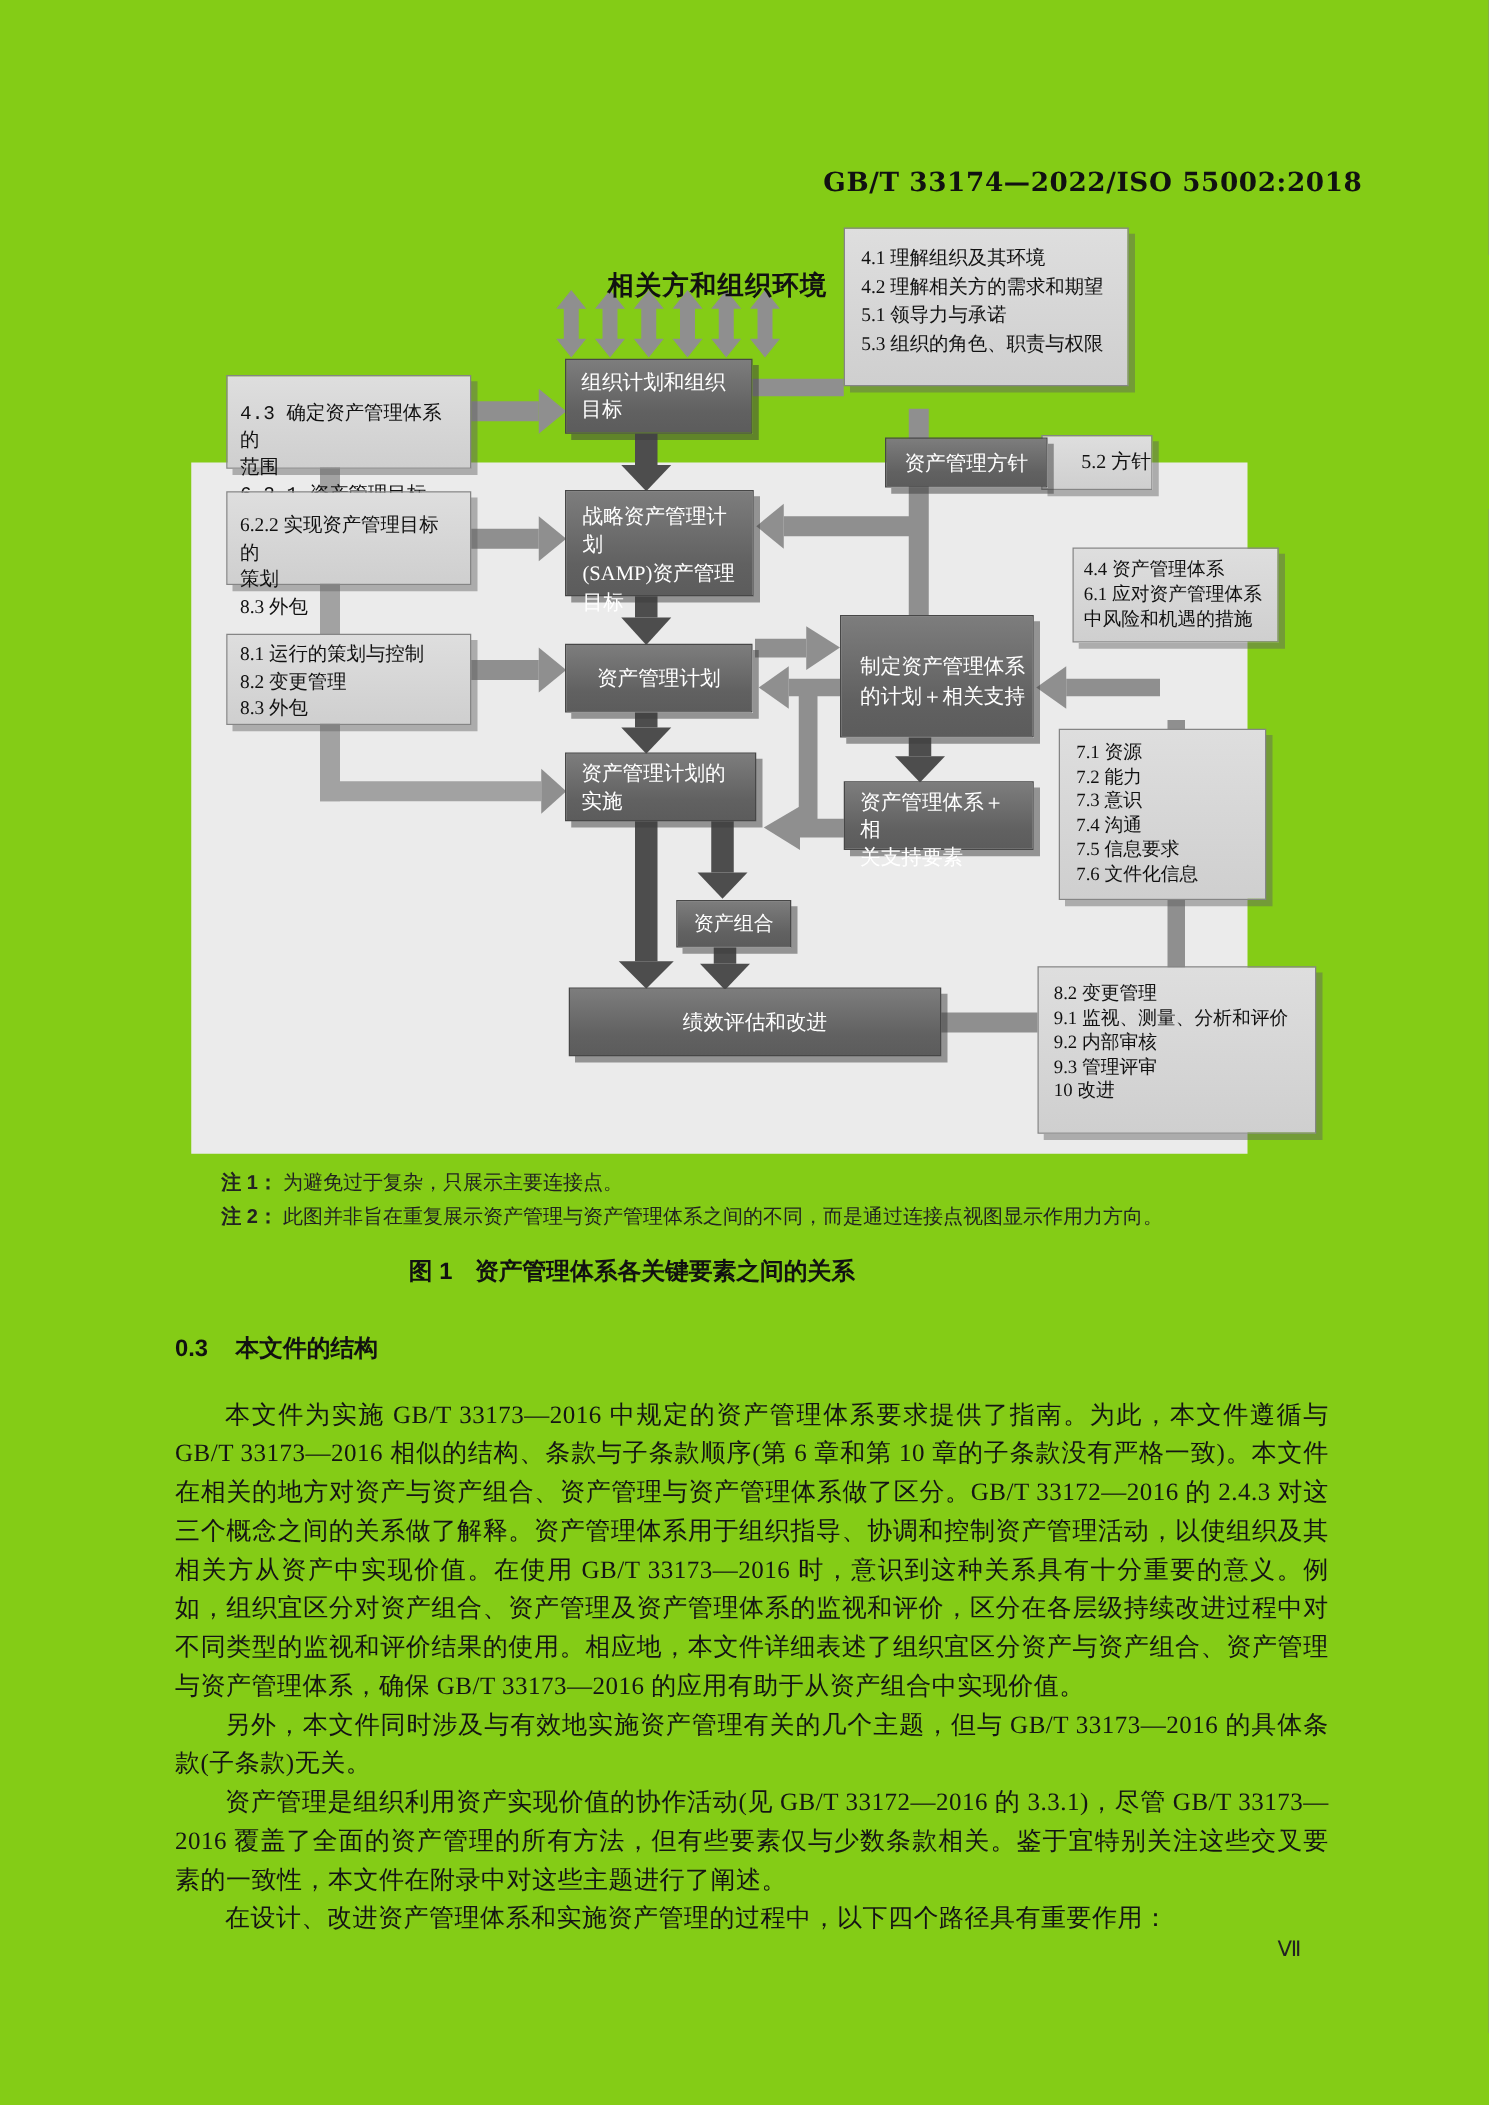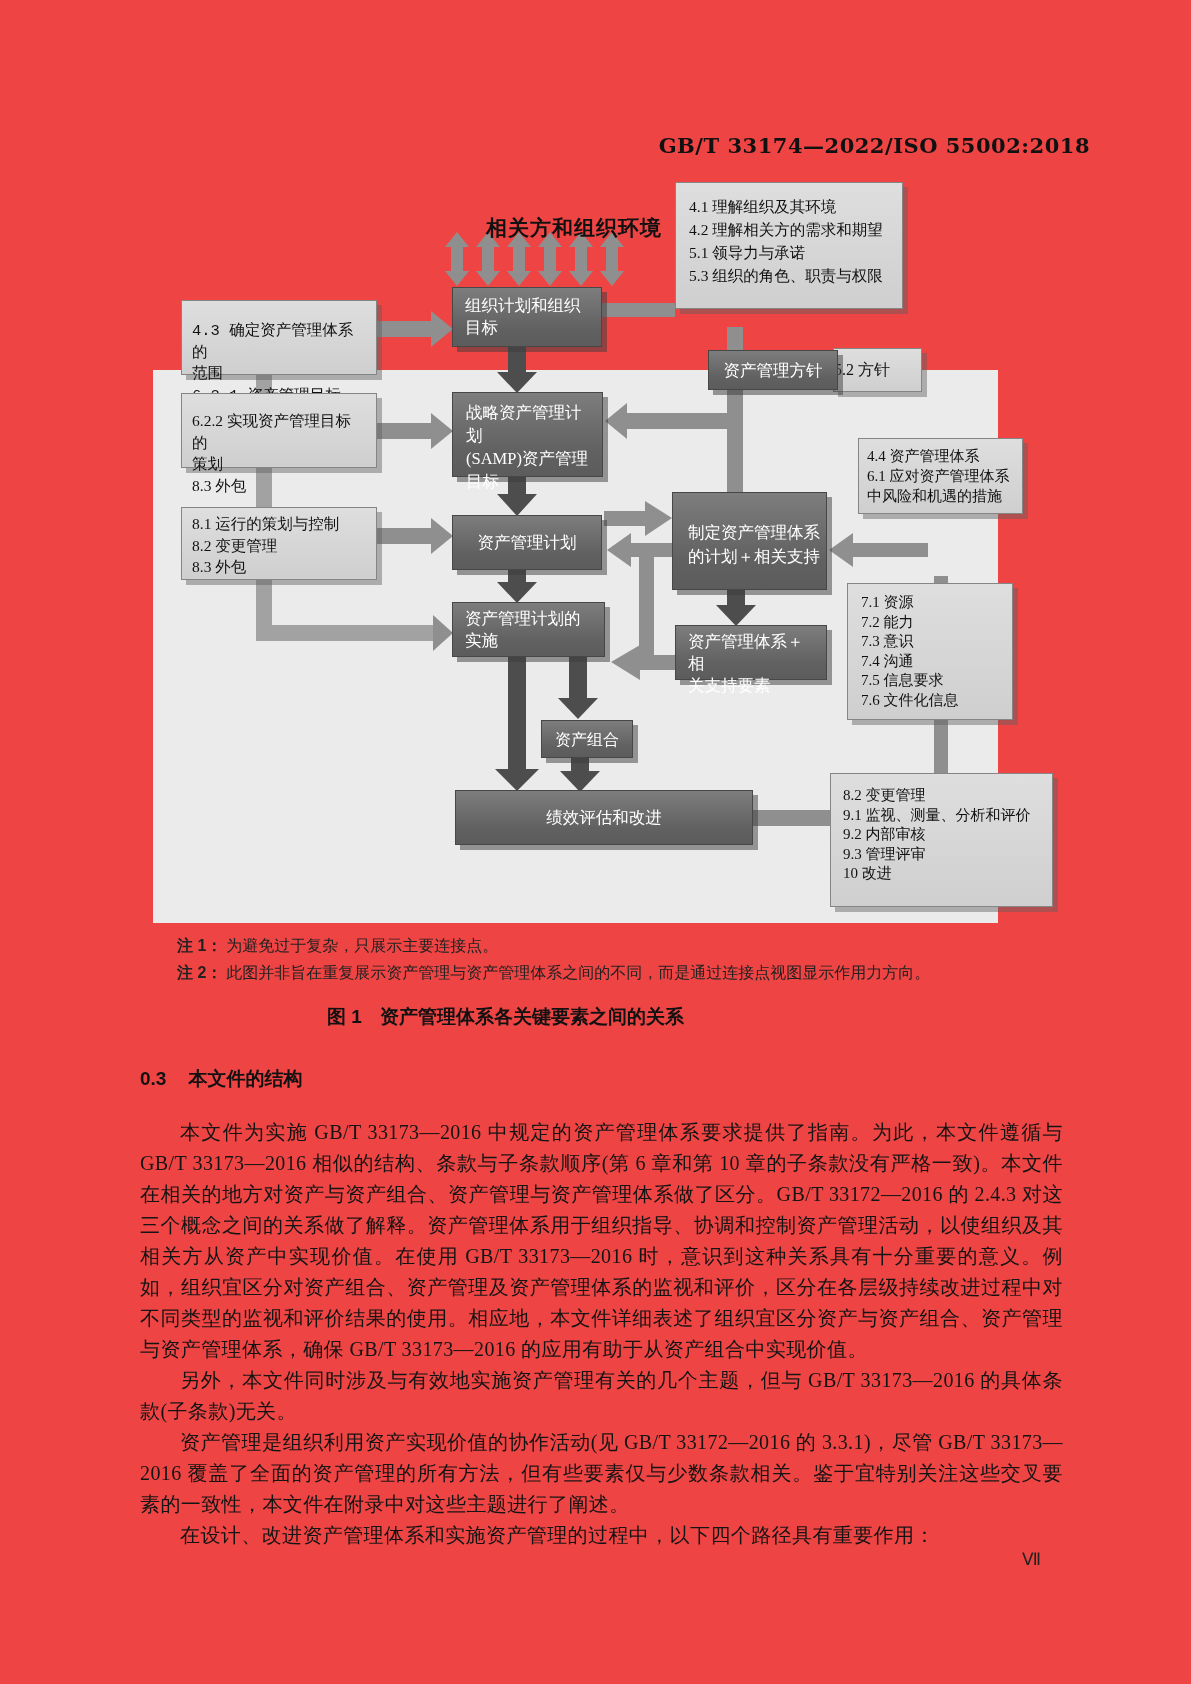--- a/index.html
+++ b/index.html
@@ -1,36 +1,36 @@
 <!DOCTYPE html>
 <html><head>
 <meta charset="utf-8">
 <style>
   html,body{margin:0;padding:0;background:#888;}
-  #page{position:relative;width:1191px;height:1684px;background:#ef4444;overflow:hidden;
+  #page{position:relative;width:1191px;height:1684px;background:#84cc16;overflow:hidden;
         font-family:"Liberation Serif",serif;color:#1a1a1a;}
   
   #std-header{position:absolute;top:133px;right:101px;font-family:"DejaVu Serif",serif;
               font-weight:700;font-size:21px;letter-spacing:.5px;color:#111;}
   
   #panel{position:absolute;left:153px;top:370px;width:845px;height:553px;background:#ebebeb;}
   #connectors{position:absolute;left:0;top:0;z-index:1;}
   .pre{white-space:pre-line;}
   .lbox{position:absolute;z-index:2;background:linear-gradient(180deg,#dedede,#cfcfcf);
         border:1px solid #858585;box-shadow:5px 5px 0 rgba(95,95,95,.45);
         font-size:15.5px;line-height:21.5px;color:#111;box-sizing:border-box;}
   .dbox{position:absolute;z-index:2;background:linear-gradient(180deg,#7d7d7d,#616161 70%,#5c5c5c);
         border:1px solid #474747;box-shadow:5px 5px 0 rgba(60,60,60,.5);
         font-size:16.5px;line-height:22px;color:#ffffff;box-sizing:border-box;}
   #env-label{position:absolute;left:486px;top:214px;z-index:2;font-family:"Liberation Sans",sans-serif;
              font-weight:700;font-size:21px;letter-spacing:1px;color:#111;}
   
   #box-scope{left:181px;top:300px;width:196px;height:75px;padding:20px 10px;font-family:Liberation Mono, monospace;}
   #box-context{left:675px;top:182px;width:228px;height:127px;padding:12px 13px;font-size:15.5px;line-height:23px;}
-  #box-policy-ref{left:833px;top:348px;width:89px;height:44px;text-align:left;line-height:42px;font-size:16px;}
+  #box-policy-ref{left:833px;top:348px;width:89px;height:44px;text-align:right;line-height:42px;font-size:16px;}
   #box-objectives{left:181px;top:393px;width:196px;height:75px;padding:16px 10px;}
   #box-ams-ref{left:858px;top:438px;width:165px;height:76px;padding:7px 8px;font-size:15px;line-height:20px;}
   #box-operation{left:181px;top:507px;width:196px;height:73px;padding:5px 10px;}
   #box-support-ref{left:847px;top:583px;width:166px;height:137px;padding:9px 13px;font-size:15px;line-height:19.5px;}
   #box-eval-ref{left:830px;top:773px;width:223px;height:134px;padding:12px 12px;font-size:15px;line-height:19.5px;}
   
   #box-org{left:452px;top:287px;width:150px;height:60px;padding:7px 12px;}
   #box-samp{left:452px;top:392px;width:151px;height:85px;padding:8px 13px;line-height:23px;}
   #box-policy{left:680px;top:350px;width:130px;height:40px;text-align:center;line-height:39px;padding:0;margin-left:28px;}
   #box-amplan{left:452px;top:515px;width:150px;height:55px;text-align:center;line-height:54px;padding:0;}

